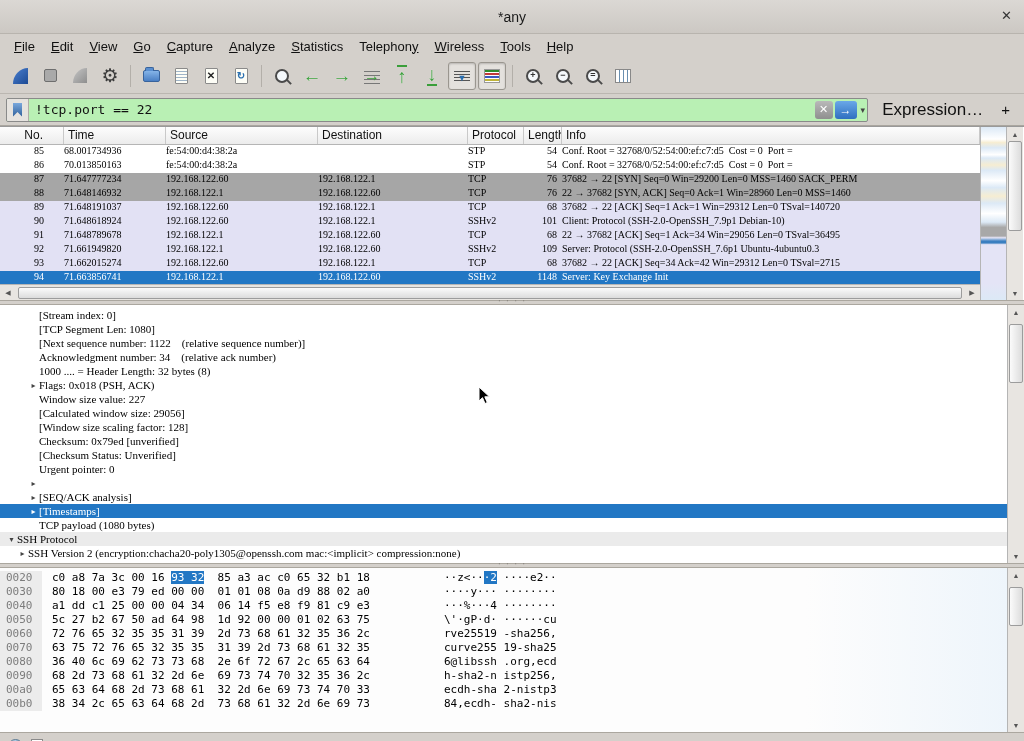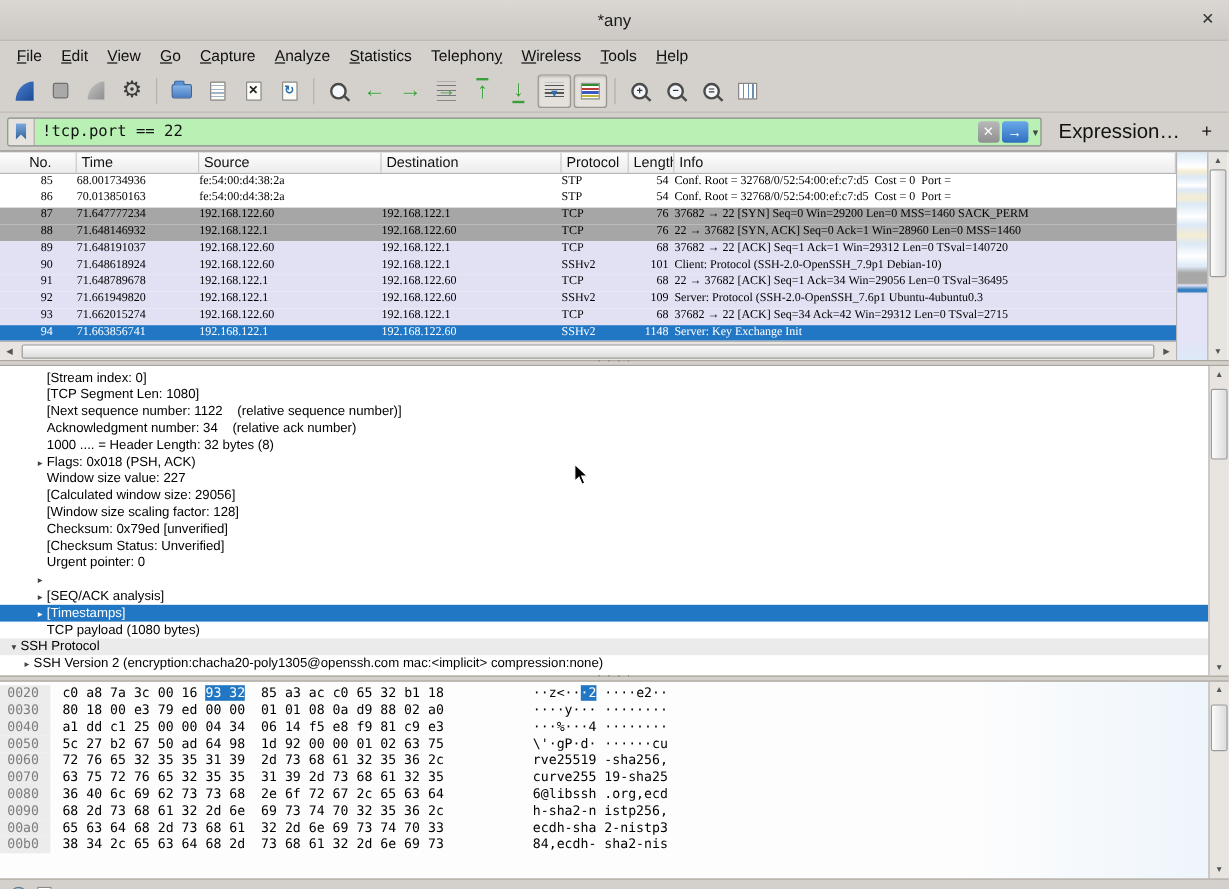--- a/index.html
+++ b/index.html
@@ -85,21 +85,21 @@
   .vscroll { width:17px; flex:none; background:#e8e5e1; border-left:1px solid #b5b5b5; display:flex; flex-direction:column; }
   .vtrack { flex:1; position:relative; }
   .vthumb { position:absolute; left:1px; right:1px; background:linear-gradient(90deg,#fbfbfb,#dcdcdc); border:1px solid #9c9c9c; border-radius:2px; }
 
   
   .splitter { height:5px; background:#d4d0cb; position:relative; border-top:1px solid #aba79f; border-bottom:1px solid #aba79f; }
   .splitter::after { content:"· · · ·"; position:absolute; left:50%; top:-6px; transform:translateX(-50%); color:#8a867f; font-size:10px; letter-spacing:1px; }
 
   
   .details { height:258px; background:#fff; display:flex; overflow:hidden; }
-  .dlines { flex:1; overflow:hidden; font-family:Liberation Sans, sans-serif; font-size:11px; padding-top:3px; }
+  .dlines { flex:1; overflow:hidden; font-family:Liberation Serif, serif; font-size:11px; padding-top:3px; }
   .dline { height:14px; display:flex; align-items:center; white-space:pre; color:#000; }
   .darrow { width:11px; flex:none; font-size:8px; color:#444; text-align:center; }
   .dtext { white-space:pre; }
   .dline.dsel { background:#2277c4; color:#fff; }
   .dline.dsel .darrow { color:#fff; }
   .dline.dband { background:#ebebeb; }
 
   
   .hexpane { height:164px; background:#fdfdfd; display:flex; overflow:hidden; }
   .hrows { flex:1; padding-top:3px; font-family:"DejaVu Sans Mono", monospace; font-size:11px; overflow:hidden; background:linear-gradient(90deg,#fdfdfd 80%,#eef5fb 100%); }

